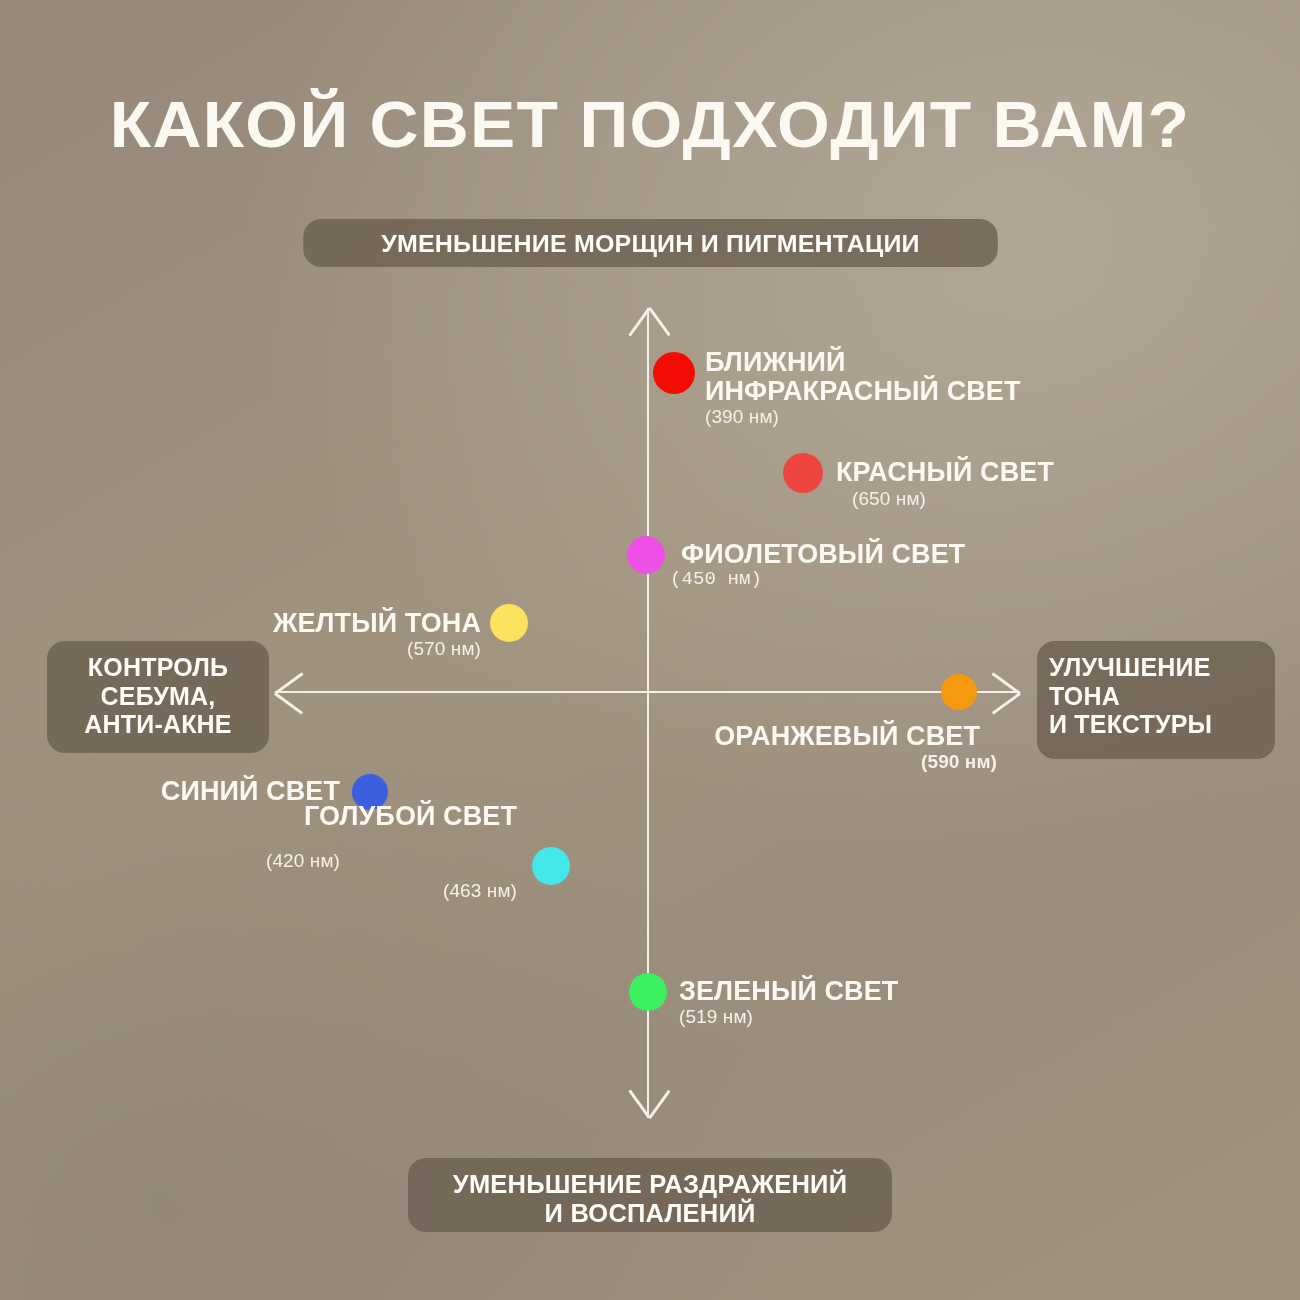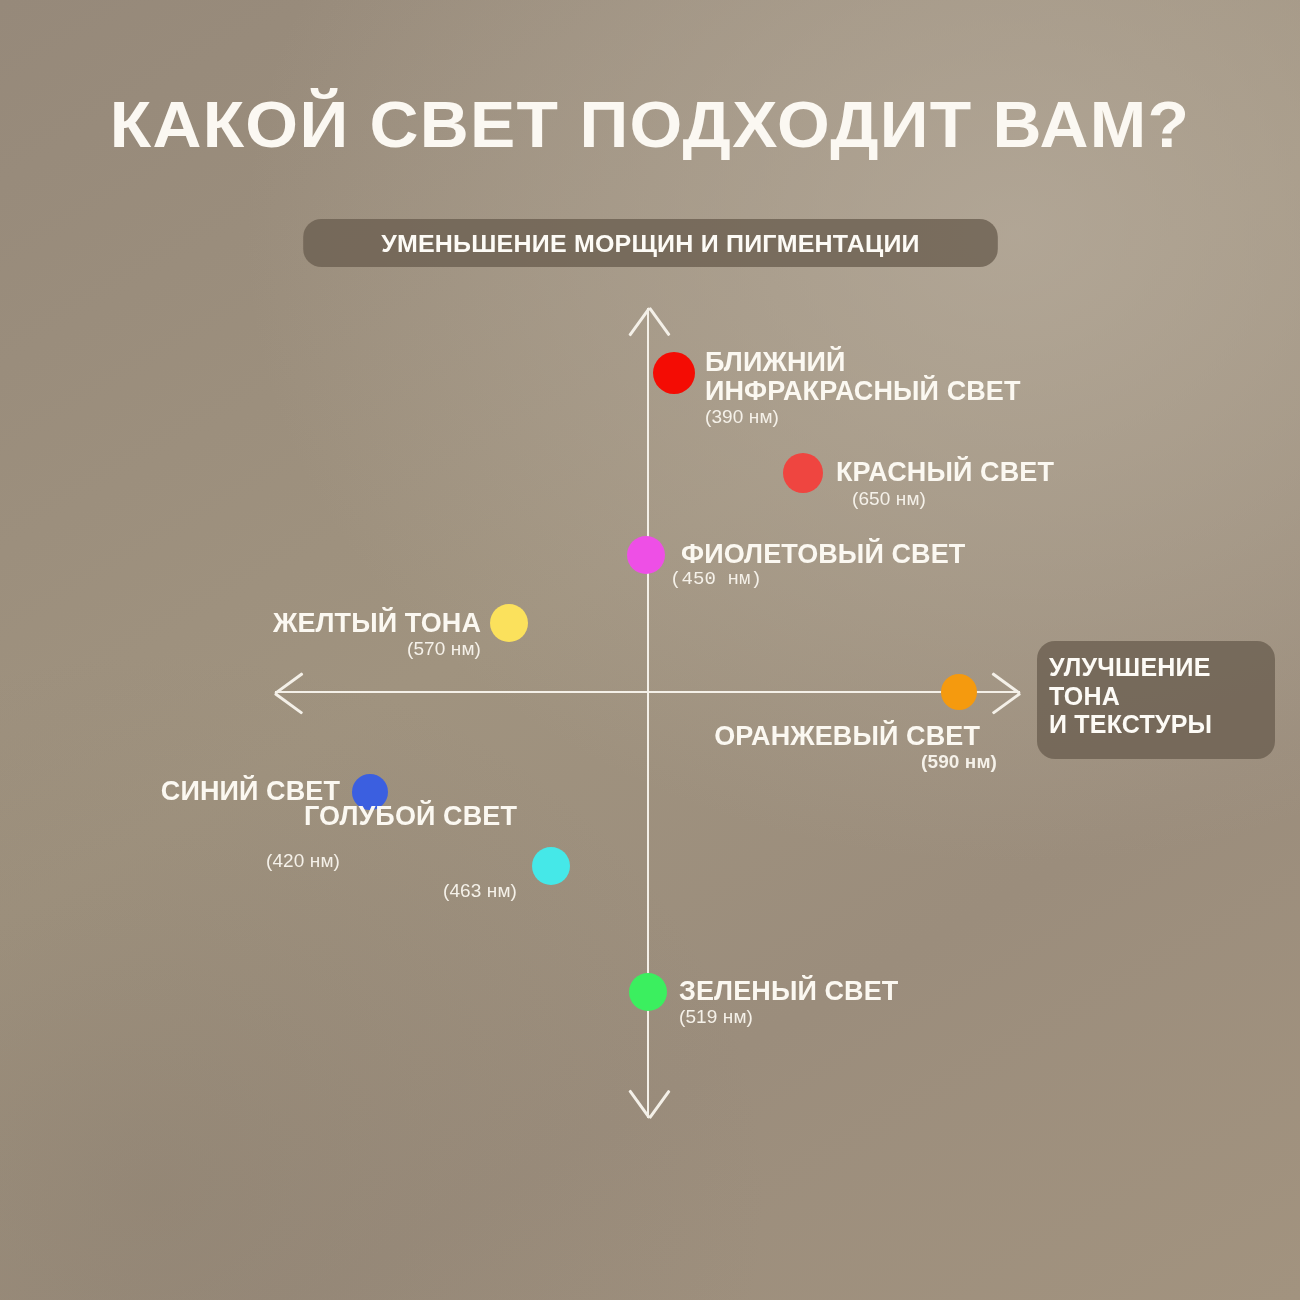--- a/index.html
+++ b/index.html
@@ -167,23 +167,28 @@
   .ta-right { text-align: right; }
 </style>
 </head>
 <body>
 
 <div id="canvas">
 
   <div class="title">КАКОЙ СВЕТ ПОДХОДИТ ВАМ?</div>
 
   <div class="pill pill-top">УМЕНЬШЕНИЕ МОРЩИН И ПИГМЕНТАЦИИ</div>
+  <div class="pill pill-left" style="white-space:pre-line;">КОНТРОЛЬ
+СЕБУМА,
+АНТИ-АКНЕ</div>
   <div class="pill pill-right" style="white-space:pre-line;">УЛУЧШЕНИЕ
 ТОНА
 И ТЕКСТУРЫ</div>
+  <div class="pill pill-bottom" style="white-space:pre-line;">УМЕНЬШЕНИЕ РАЗДРАЖЕНИЙ
+И ВОСПАЛЕНИЙ</div>
 
   <div class="axis-v"></div>
   <div class="axis-h"></div>
 
   <div class="arrow arrow-up" style="left:648px; top:308px;"></div>
   <div class="arrow arrow-down" style="left:648px; top:1084px; height:34px;"></div>
   <div class="arrow arrow-left" style="left:275px; top:692px;"></div>
   <div class="arrow arrow-right" style="left:986px; top:692px; width:34px;"></div>
 
   <div id="points-layer">

